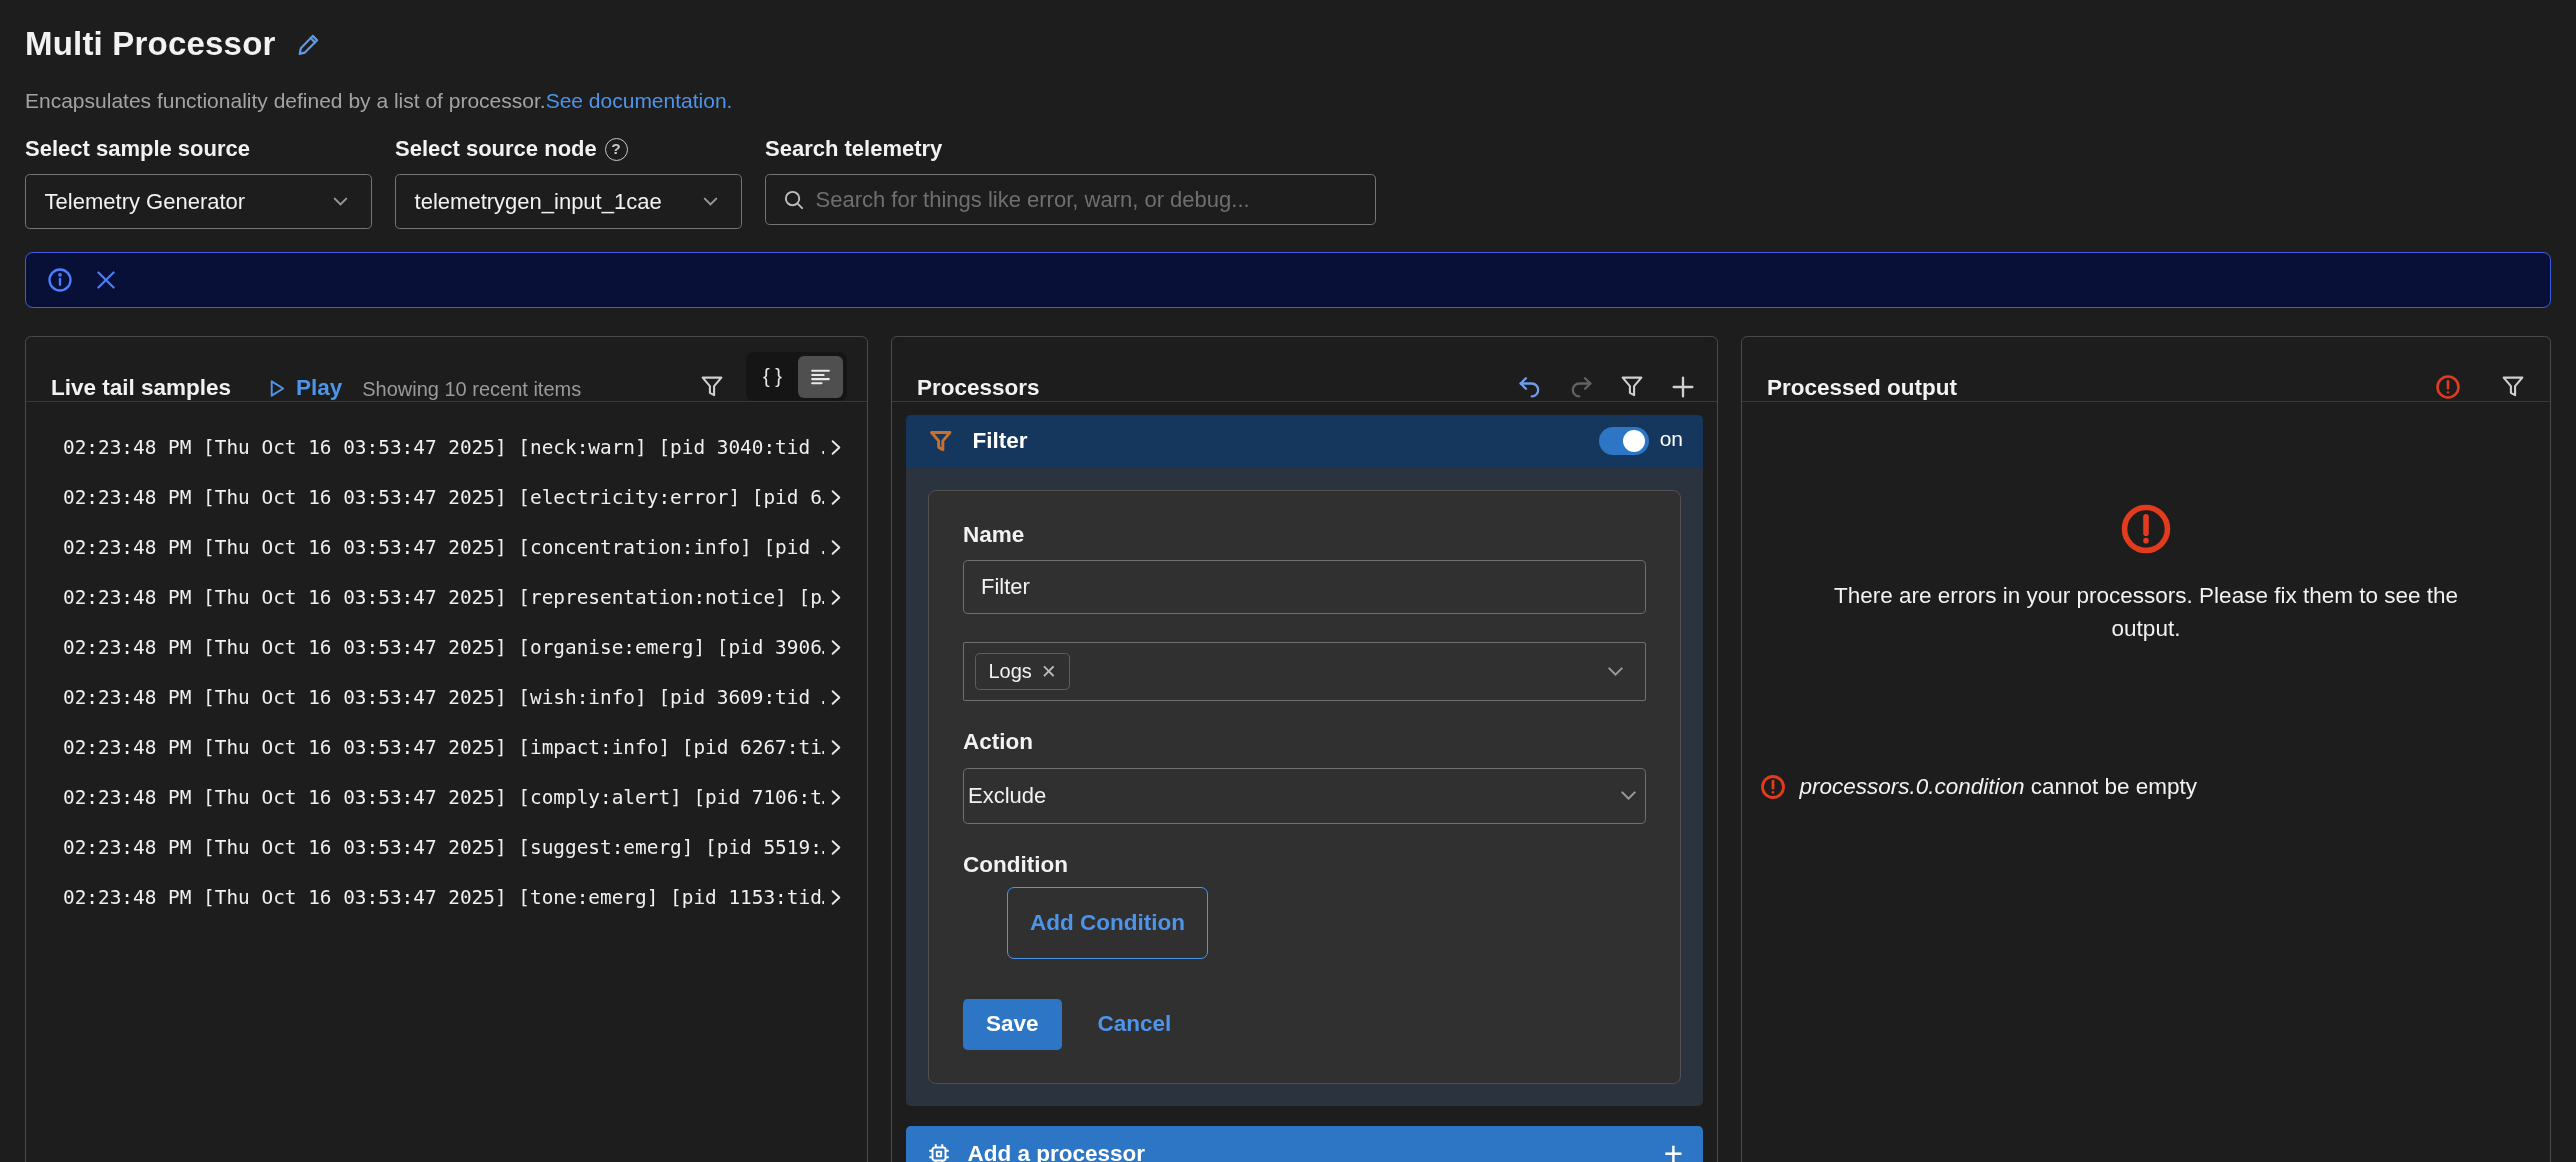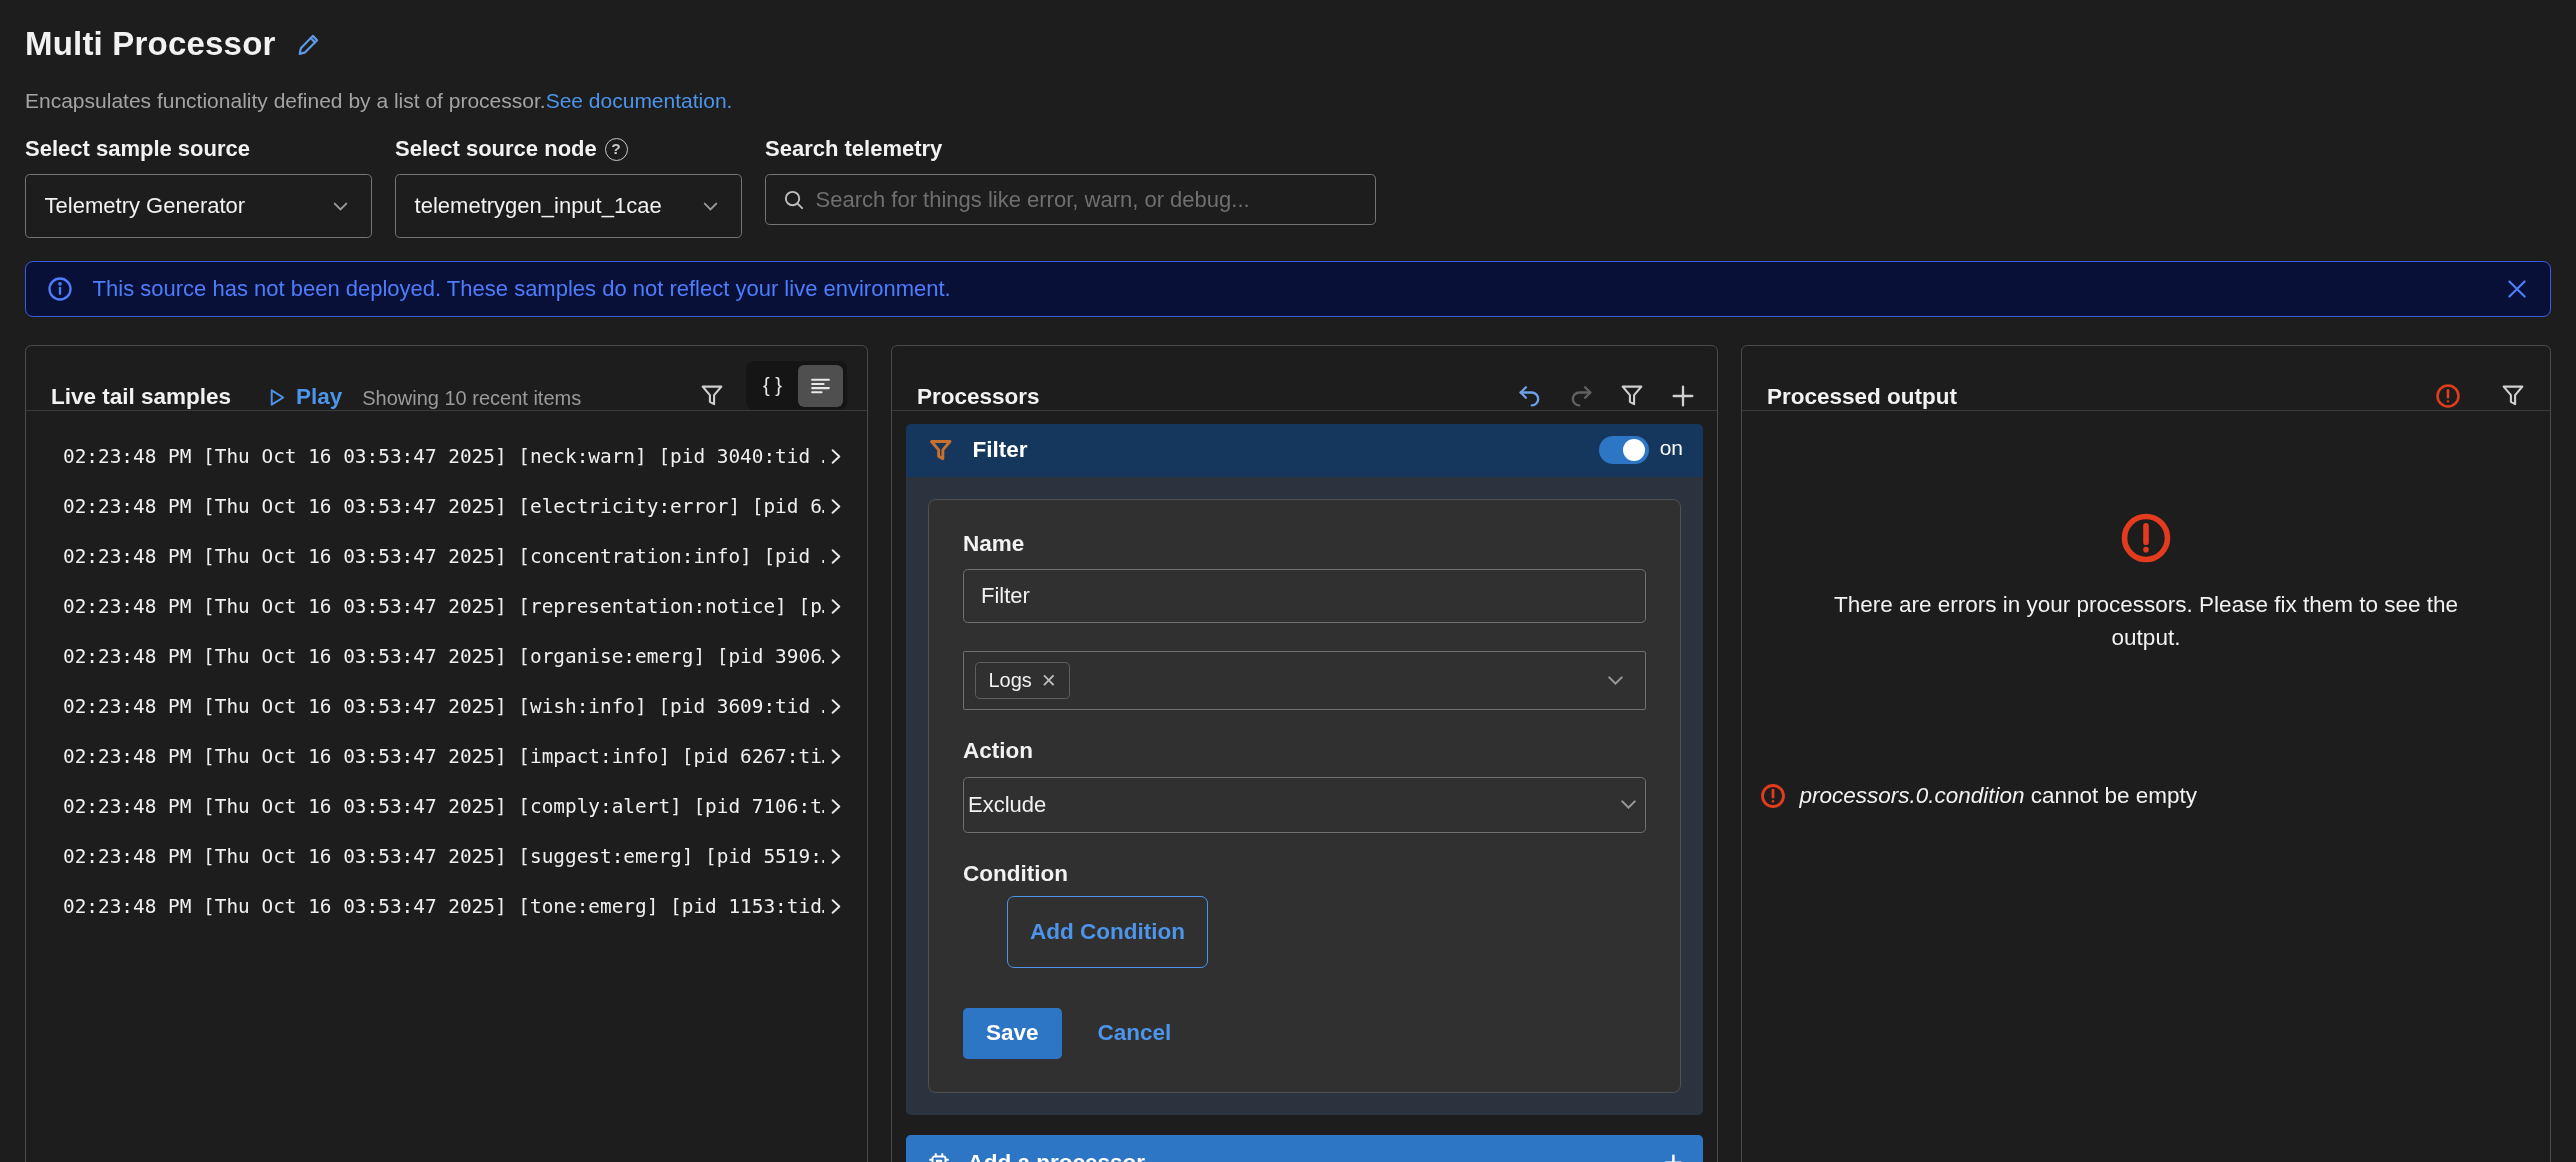--- a/index.html
+++ b/index.html
@@ -15,21 +15,21 @@
   .title-row { display: flex; align-items: center; gap: 20px; margin-top: 11px; }
   .title-row h1 { font-size: 33px; font-weight: 700; letter-spacing: 0.2px; }
   .icon-btn { background: none; border: none; cursor: pointer; display: inline-flex; align-items: center; justify-content: center; }
   .subtitle { margin-top: 26px; font-size: 21px; color: #a3a3a3; }
   .subtitle a { color: #4d94eb; text-decoration: none; cursor: pointer; }
 
   
   .controls-row { display: flex; gap: 23px; margin-top: 23px; }
   .control label { display: flex; align-items: center; gap: 7.8px; font-size: 22px; font-weight: 600; color: #f2f2f2; margin-bottom: 12.4px; }
   .selectbox {
-    height: 64px; border: 0.8px solid #757575; border-radius: 4.7px;
+    height: 55px; border: 0.8px solid #757575; border-radius: 4.7px;
     display: flex; align-items: center; justify-content: space-between;
     padding: 0 18.6px; font-size: 22px; color: #f2f2f2; cursor: pointer; background: #1d1d1d;
   }
   .w-sample { width: 347px; }
   .w-node { width: 347px; }
   .searchbox {
     width: 611px; height: 51px; border: 0.8px solid #757575; border-radius: 4.7px;
     display: flex; align-items: center; gap: 11px; padding: 0 15.5px; background: #1d1d1d;
   }
   .searchbox input {
@@ -186,21 +186,20 @@
   </div>
 
   <div class="banner">
     <span>
       <svg width="28" height="28" viewBox="0 0 24 24" fill="none" stroke="#4d7dfb" stroke-width="2" stroke-linecap="round">
           <circle cx="12" cy="12" r="9"></circle>
           <path d="M12 11v5"></path>
           <circle cx="12" cy="7.6" r="0.6" fill="#4d7dfb"></circle>
         </svg>
     </span>
-    <span class="banner-text">This source has not been deployed. These samples do not reflect your live environment.</span>
     <button class="icon-btn">
       <span>
         <svg width="26" height="26" viewBox="0 0 24 24" fill="none" stroke="#4d7dfb" stroke-width="2" stroke-linecap="round">
             <path d="M5 5l14 14M19 5L5 19"></path>
           </svg>
       </span>
     </button>
   </div>
 
   <div class="panels">

